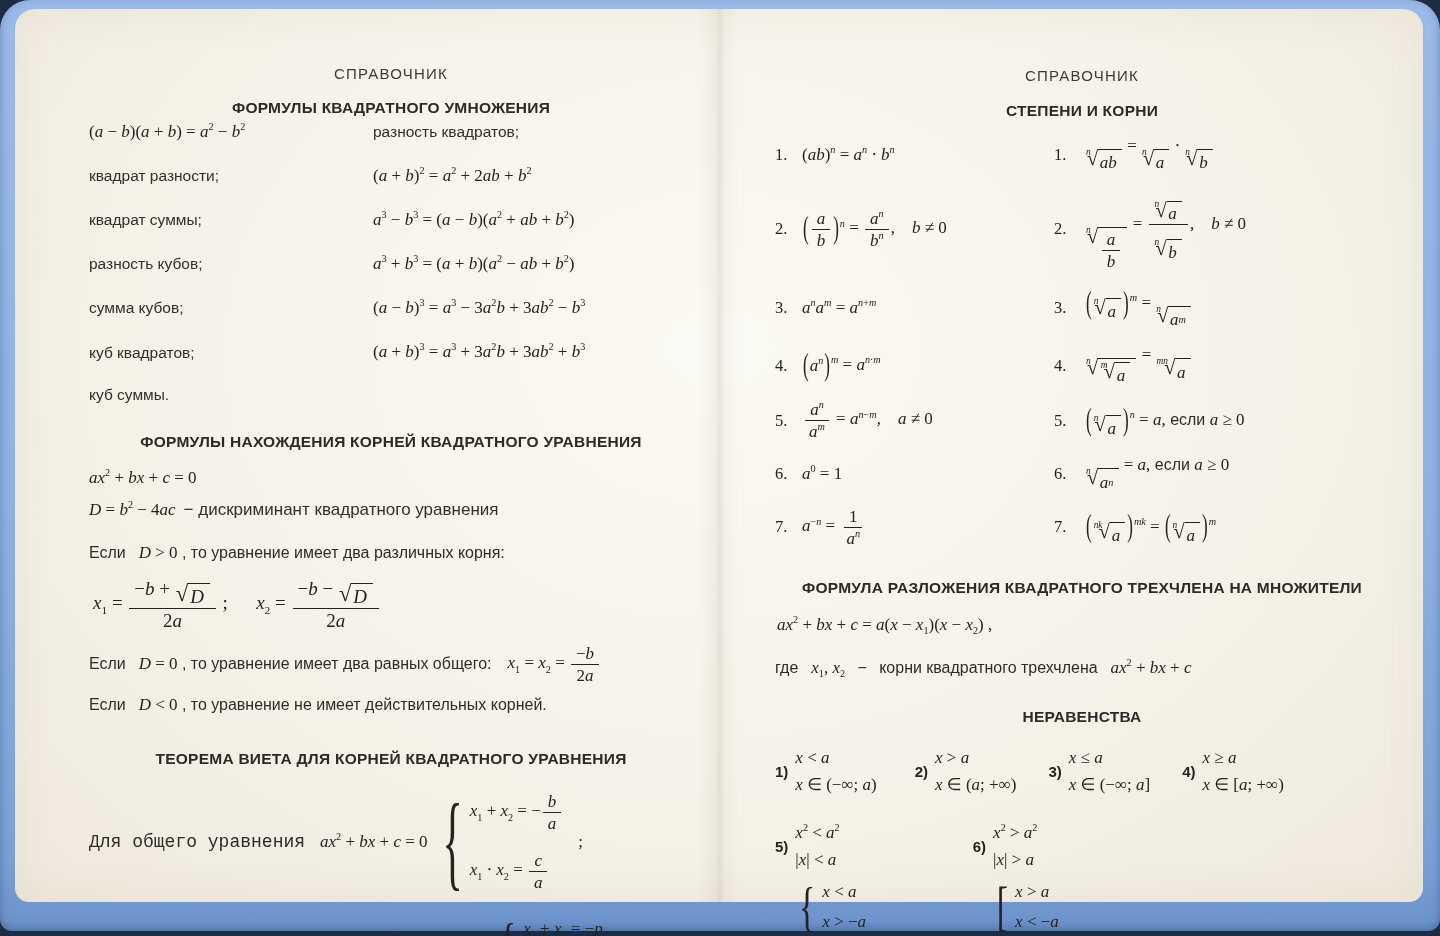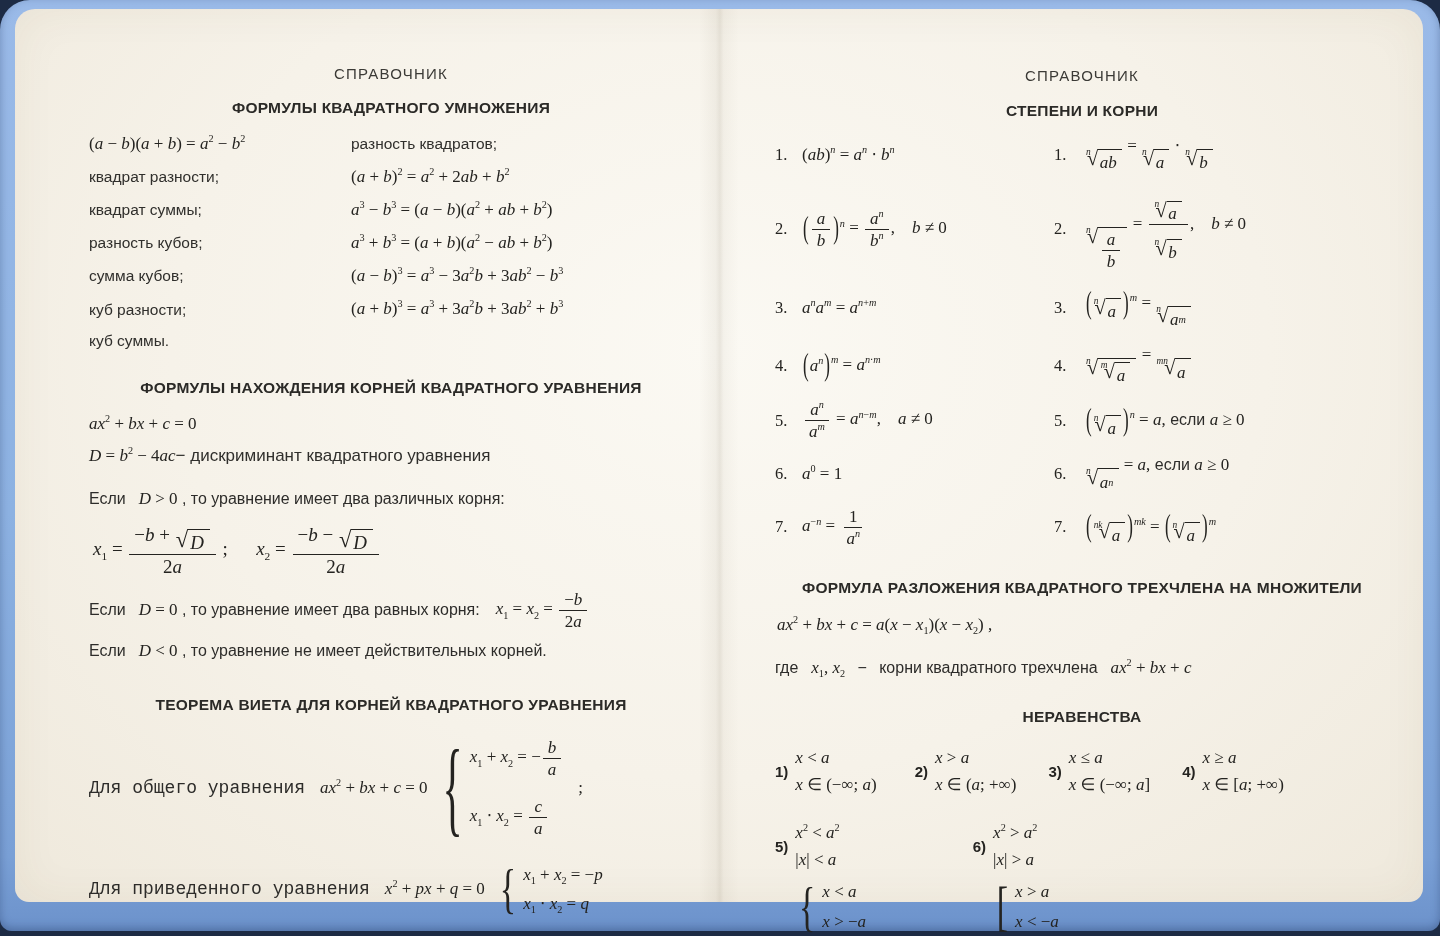--- a/index.html
+++ b/index.html
@@ -35,25 +35,25 @@
   .bigp .bp{display:inline-block;transform:scaleY(1.8);font-weight:300;padding:0 1px;}
   .cases{display:inline-flex;align-items:center;vertical-align:middle;gap:7px;}
   .cbr{font-family:"Liberation Serif",serif;font-weight:200;line-height:1;color:#242320;}
   .cases.h2f .cbr{font-size:42px;transform:scaleY(2.5);}
   .cases.h2f .clines{display:flex;flex-direction:column;gap:18px;}
   .cases.h2 .cbr{font-size:34px;transform:scaleY(1.6);}
   .cases.h2 .clines{display:flex;flex-direction:column;gap:7px;justify-content:center;}
 
   
   .mult-title{margin-top:17px;}
-  .mult-grid{display:grid;grid-template-columns:262px 1fr;row-gap:11px;margin-top:16px;align-items:center;}
+  .mult-grid{display:grid;grid-template-columns:262px 1fr;row-gap:11px;margin-top:4px;align-items:center;gap:22px;}
   .flabel{font-size:15.5px;color:#302f2c;}
   .quad-title{margin-top:29px;}
   .eq-line{margin-top:16px;}
-  .disc-line{margin-top:10px;display:flex;align-items:baseline;}
+  .disc-line{margin-top:10px;display:flex;align-items:baseline;gap:8px;}
   .disc-note{font-size:17px;color:#302f2c;}
   .case-line{margin-top:21px;}
   .roots-line{margin-top:14px;margin-left:4px;font-size:19px;}
   .case-zero{margin-top:12px;display:flex;align-items:center;gap:16px;}
   .case-neg{margin-top:9px;}
   .vieta-title{margin-top:34px;}
   .vieta-row{display:flex;align-items:center;gap:15px;margin-top:18px;}
   .vieta-row.general{margin-top:16px;min-height:116px;}
   .vtext{font-size:18px;color:#2d2c2a;font-family:Liberation Mono, monospace;}
 
@@ -89,21 +89,21 @@
         <span class="math">(<i>a</i> − <i>b</i>)(<i>a</i> + <i>b</i>) = <i>a</i><sup>2</sup> − <i>b</i><sup>2</sup></span>
           <span class="flabel">разность квадратов;</span>
           <span class="flabel">квадрат разности;</span>
         <span class="math">(<i>a</i> + <i>b</i>)<sup>2</sup> = <i>a</i><sup>2</sup> + 2<i>ab</i> + <i>b</i><sup>2</sup></span>
           <span class="flabel">квадрат суммы;</span>
         <span class="math"><i>a</i><sup>3</sup> − <i>b</i><sup>3</sup> = (<i>a</i> − <i>b</i>)(<i>a</i><sup>2</sup> + <i>ab</i> + <i>b</i><sup>2</sup>)</span>
           <span class="flabel">разность кубов;</span>
         <span class="math"><i>a</i><sup>3</sup> + <i>b</i><sup>3</sup> = (<i>a</i> + <i>b</i>)(<i>a</i><sup>2</sup> − <i>ab</i> + <i>b</i><sup>2</sup>)</span>
           <span class="flabel">сумма кубов;</span>
         <span class="math">(<i>a</i> − <i>b</i>)<sup>3</sup> = <i>a</i><sup>3</sup> − 3<i>a</i><sup>2</sup><i>b</i> + 3<i>ab</i><sup>2</sup> − <i>b</i><sup>3</sup></span>
-          <span class="flabel">куб разности;</span>
+          <span class="flabel">куб квадратов;</span>
         <span class="math">(<i>a</i> + <i>b</i>)<sup>3</sup> = <i>a</i><sup>3</sup> + 3<i>a</i><sup>2</sup><i>b</i> + 3<i>ab</i><sup>2</sup> + <i>b</i><sup>3</sup></span>
           <span class="flabel">куб суммы.</span>
       </div>
 
       <div class="sec-title quad-title">ФОРМУЛЫ НАХОЖДЕНИЯ КОРНЕЙ КВАДРАТНОГО УРАВНЕНИЯ</div>
       <div class="eq-line math"><i>ax</i><sup>2</sup> + <i>bx</i> + <i>c</i> = 0</div>
       <div class="disc-line">
         <span class="math"><i>D</i> = <i>b</i><sup>2</sup> − 4<i>ac</i></span>
         <span class="disc-note">− дискриминант квадратного уравнения</span>
       </div>
@@ -119,21 +119,21 @@
           </span> ;  <i>x</i><sub>2</sub> = <span class="mfrac">
             <span class="num">−<i>b</i> − <span class="mroot">
                 <span class="rsign">√</span>
                 <span class="rad">
                   <i>D</i>
                 </span>
               </span></span>
             <span class="den">2<i>a</i></span>
           </span></div>
       <div class="case-zero">
-        <span class="math"><span class="mtxt">Если </span> <i>D</i> = 0<span class="mtxt"> , то уравнение имеет два равных корня:</span></span>
+        <span class="math"><span class="mtxt">Если </span> <i>D</i> = 0<span class="mtxt"> , то уравнение имеет два равных общего:</span></span>
         <span class="math"><i>x</i><sub>1</sub> = <i>x</i><sub>2</sub> = <span class="mfrac">
               <span class="num">−<i>b</i></span>
               <span class="den">2<i>a</i></span>
             </span></span>
       </div>
       <div class="case-neg math"><span class="mtxt">Если </span> <i>D</i> &lt; 0<span class="mtxt"> , то уравнение не имеет действительных корней.</span></div>
 
       <div class="sec-title vieta-title">ТЕОРЕМА ВИЕТА ДЛЯ КОРНЕЙ КВАДРАТНОГО УРАВНЕНИЯ</div>
       <div class="vieta-row general">
         <span class="vtext">Для общего уравнения</span>

